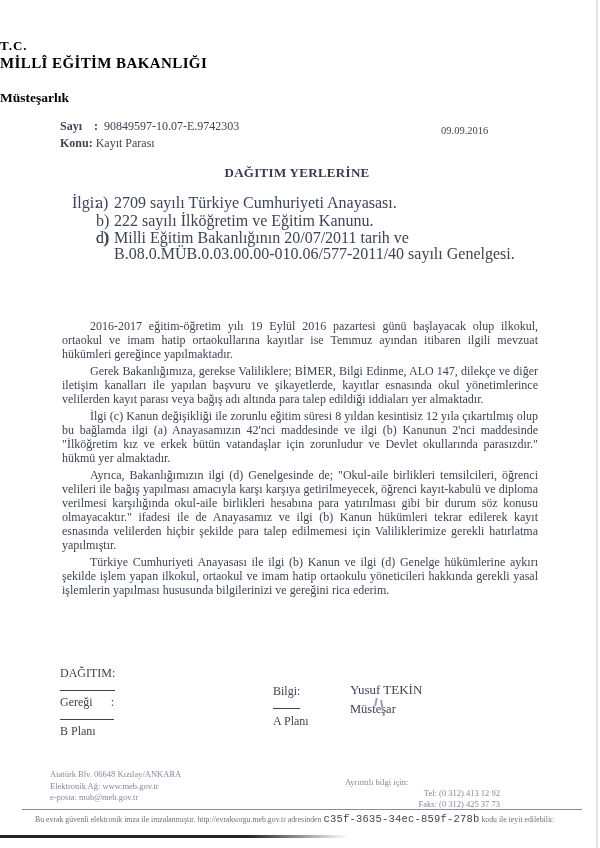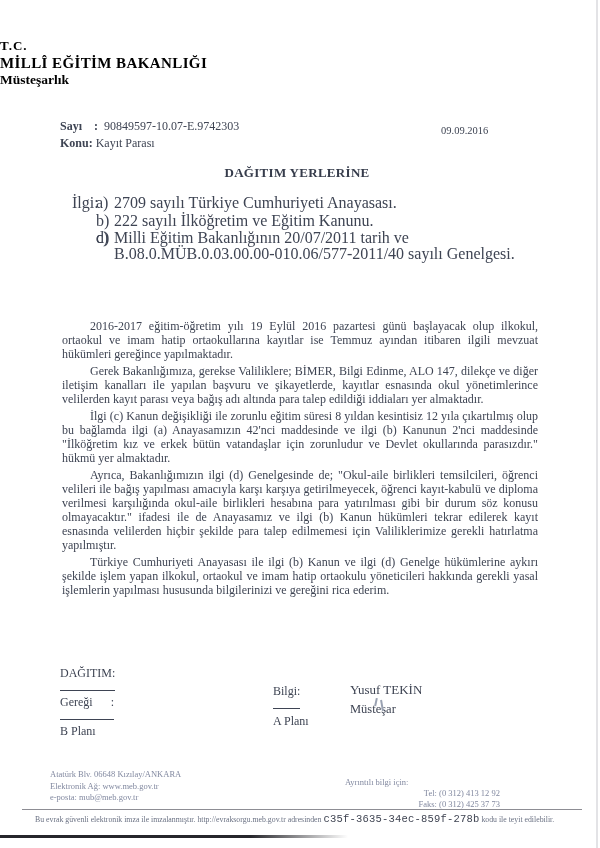--- a/index.html
+++ b/index.html
@@ -5,21 +5,21 @@
   html,body{margin:0;padding:0;}
   body{
     width:600px;height:848px;background:#ffffff;position:relative;
     font-family:"Liberation Serif", serif;color:#3e4453;overflow:hidden;
   }
   .page{position:absolute;inset:0;}
   
   .letterhead{position:absolute;top:38px;left:0;width:594px;text-align:left;font-weight:bold;color:#000000;}
   .lh1{font-size:13px;letter-spacing:1px;}
   .lh2{font-size:15px;margin-top:1px;letter-spacing:.4px;}
-  .lh3{font-size:13.5px;margin-top:0;}
+  .lh3{font-size:13.5px;margin-top:18px;}
   
   .meta{position:absolute;top:119px;left:60px;font-size:12px;}
   .meta-row{margin-bottom:2px;}
   .lblw{display:inline-block;width:34px;font-weight:bold;}
   .lblb{font-weight:bold;}
   .meta-sep{font-weight:bold;margin-right:6px;}
   .date{position:absolute;top:125px;left:441px;font-size:10.5px;}
   
   .recipient{position:absolute;top:165px;left:0;width:594px;text-align:center;font-weight:bold;font-size:13px;letter-spacing:.3px;color:#363c4b;}
   

